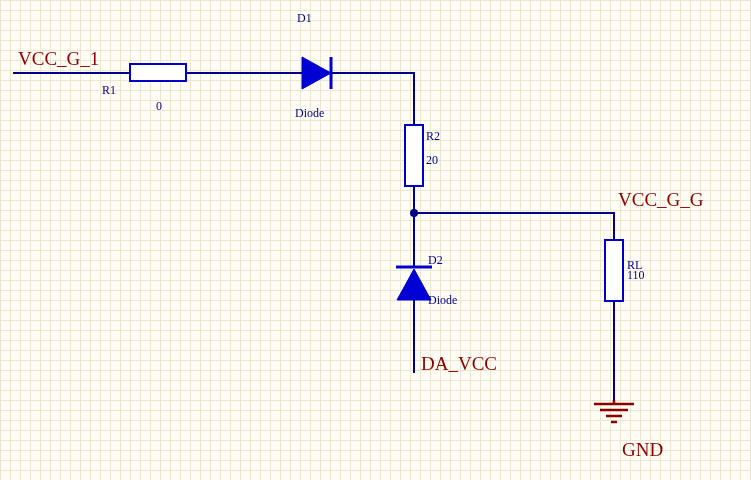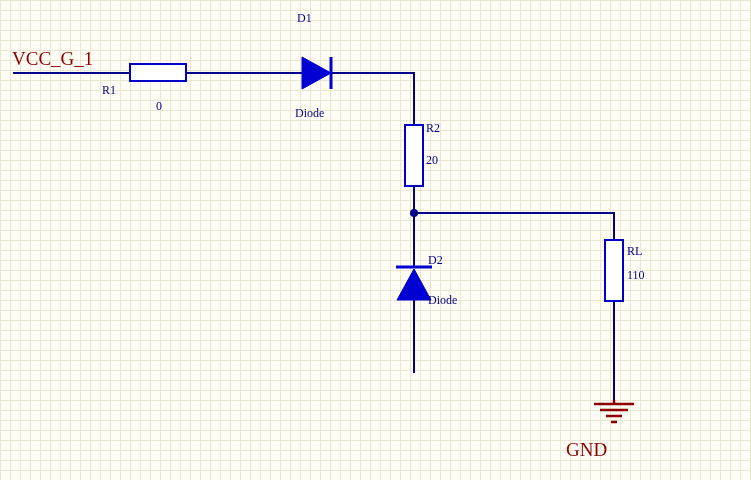--- a/index.html
+++ b/index.html
@@ -25,21 +25,21 @@
     font-family: "Liberation Serif", serif;
   }
   svg.layer { position: absolute; left: 0; top: 0; }
   .wire  { stroke: var(--wire); stroke-width: 2; fill: none; stroke-linecap: square; }
   .comp-outline { fill: #ffffff; stroke: var(--comp); stroke-width: 2; }
   .diode-fill { fill: var(--dfill); stroke: var(--dfill); stroke-width: 1; }
   .diode-bar { stroke: var(--dfill); stroke-width: 3; fill: none; }
   .gnd-lines { stroke: var(--net); stroke-width: 2.5; fill: none; stroke-linecap: butt; }
   .junction { fill: var(--wire); }
   .lbl { position: absolute; white-space: nowrap; line-height: 1.1; user-select: none; }
-  .net { color: var(--net); font-size: 19px; }
+  .net { color: var(--net); font-size: 19px; margin-left: 6px; }
   .des { color: var(--des); font-size: 12px; }
 </style>
 </head>
 <body>
 
 <div class="canvas">
 
   <svg class="layer" width="751" height="480" viewBox="0 0 751 480">
 
     <g>
@@ -85,30 +85,32 @@
       <path class="diode-bar" d="M396 267 H432"></path>
       <polygon class="diode-fill" points="414,269 397,300 431,300"></polygon>
     </g>
 
     <g>
       <path class="gnd-lines" d="M614 400 V403 M594 404 H634 M600 410 H628 M606 416 H622 M611 422 H617"></path>
     </g>
   </svg>
 
   <span class="lbl net" style="left:12px; top:49px">VCC_G_1</span>
-  <span class="lbl net" style="left:566px; top:440px">GND</span>
+  <span class="lbl net" style="left:612px; top:190px">VCC_G_G</span>
+  <span class="lbl net" style="left:415px; top:354px">DA_VCC</span>
+  <span class="lbl net" style="left:616px; top:440px">GND</span>
 
   <span class="lbl des" style="left:102px; top:84px">R1</span>
   <span class="lbl des" style="left:156px; top:100px">0</span>
 
   <span class="lbl des" style="left:297px; top:12px">D1</span>
   <span class="lbl des" style="left:295px; top:107px">Diode</span>
 
-  <span class="lbl des" style="left:426px; top:122px">R2</span>
+  <span class="lbl des" style="left:426px; top:130px">R2</span>
   <span class="lbl des" style="left:426px; top:154px">20</span>
 
-  <span class="lbl des" style="left:627px; top:245px">RL</span>
+  <span class="lbl des" style="left:627px; top:259px">RL</span>
   <span class="lbl des" style="left:627px; top:269px">110</span>
 
   <span class="lbl des" style="left:428px; top:254px">D2</span>
   <span class="lbl des" style="left:428px; top:294px">Diode</span>
 
 </div>
 
 </body></html>

